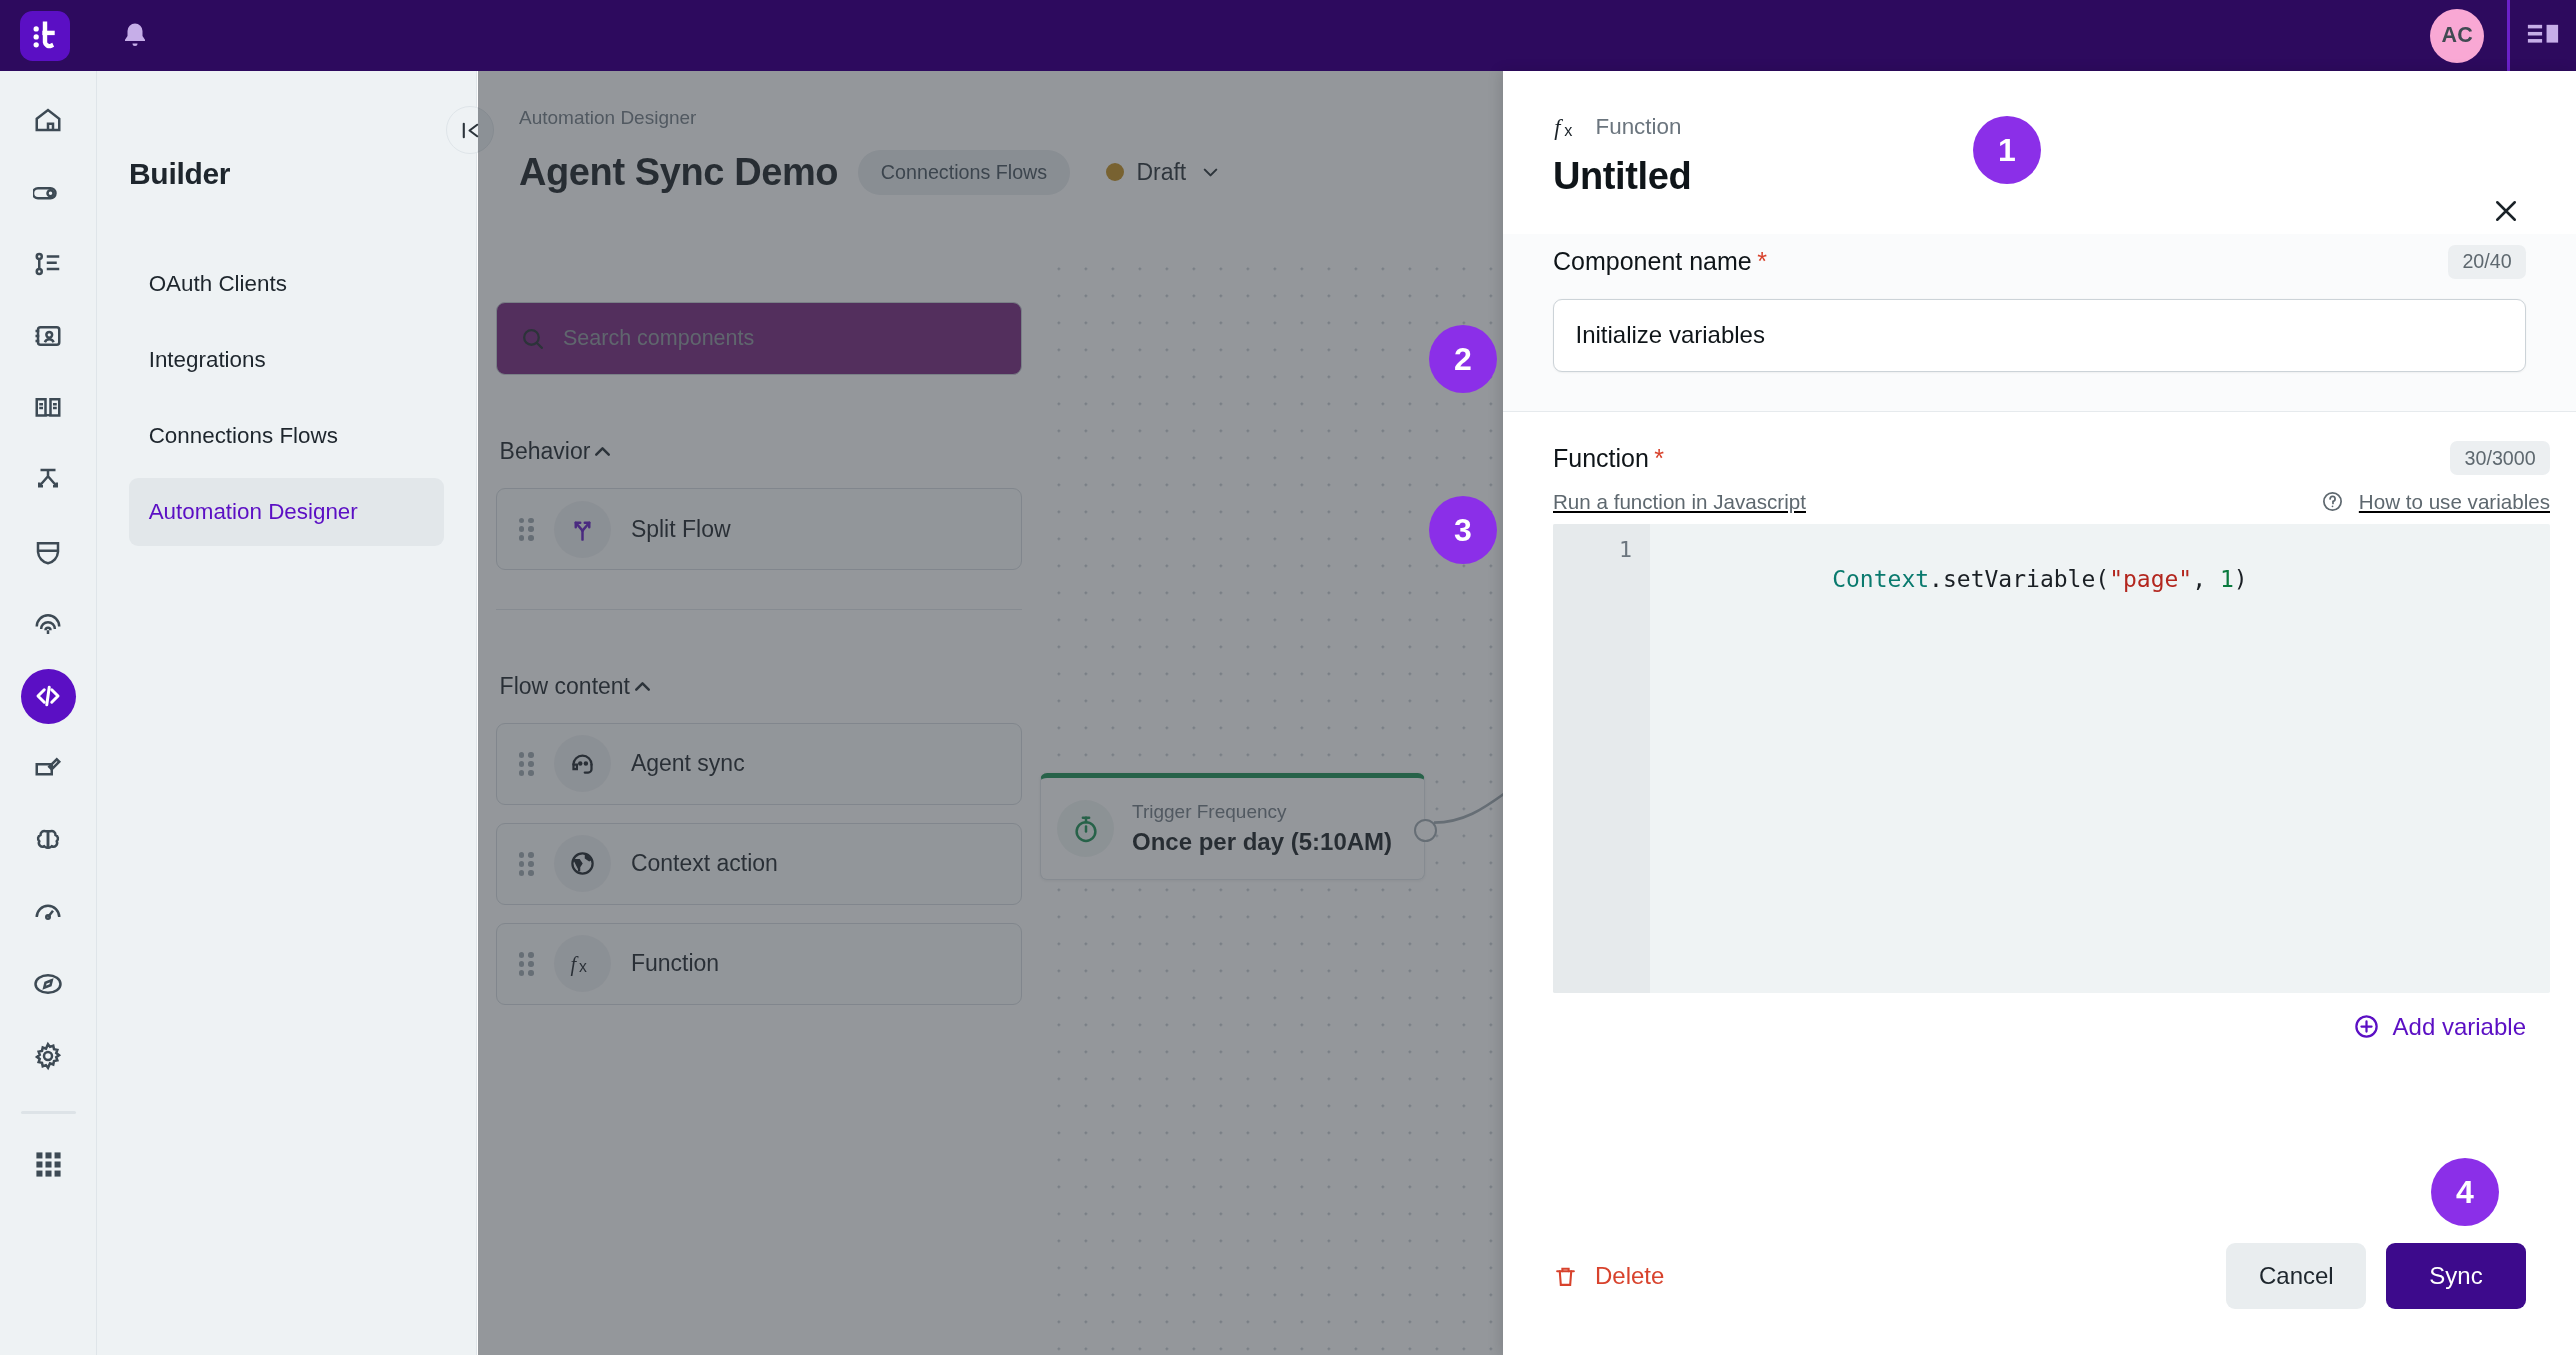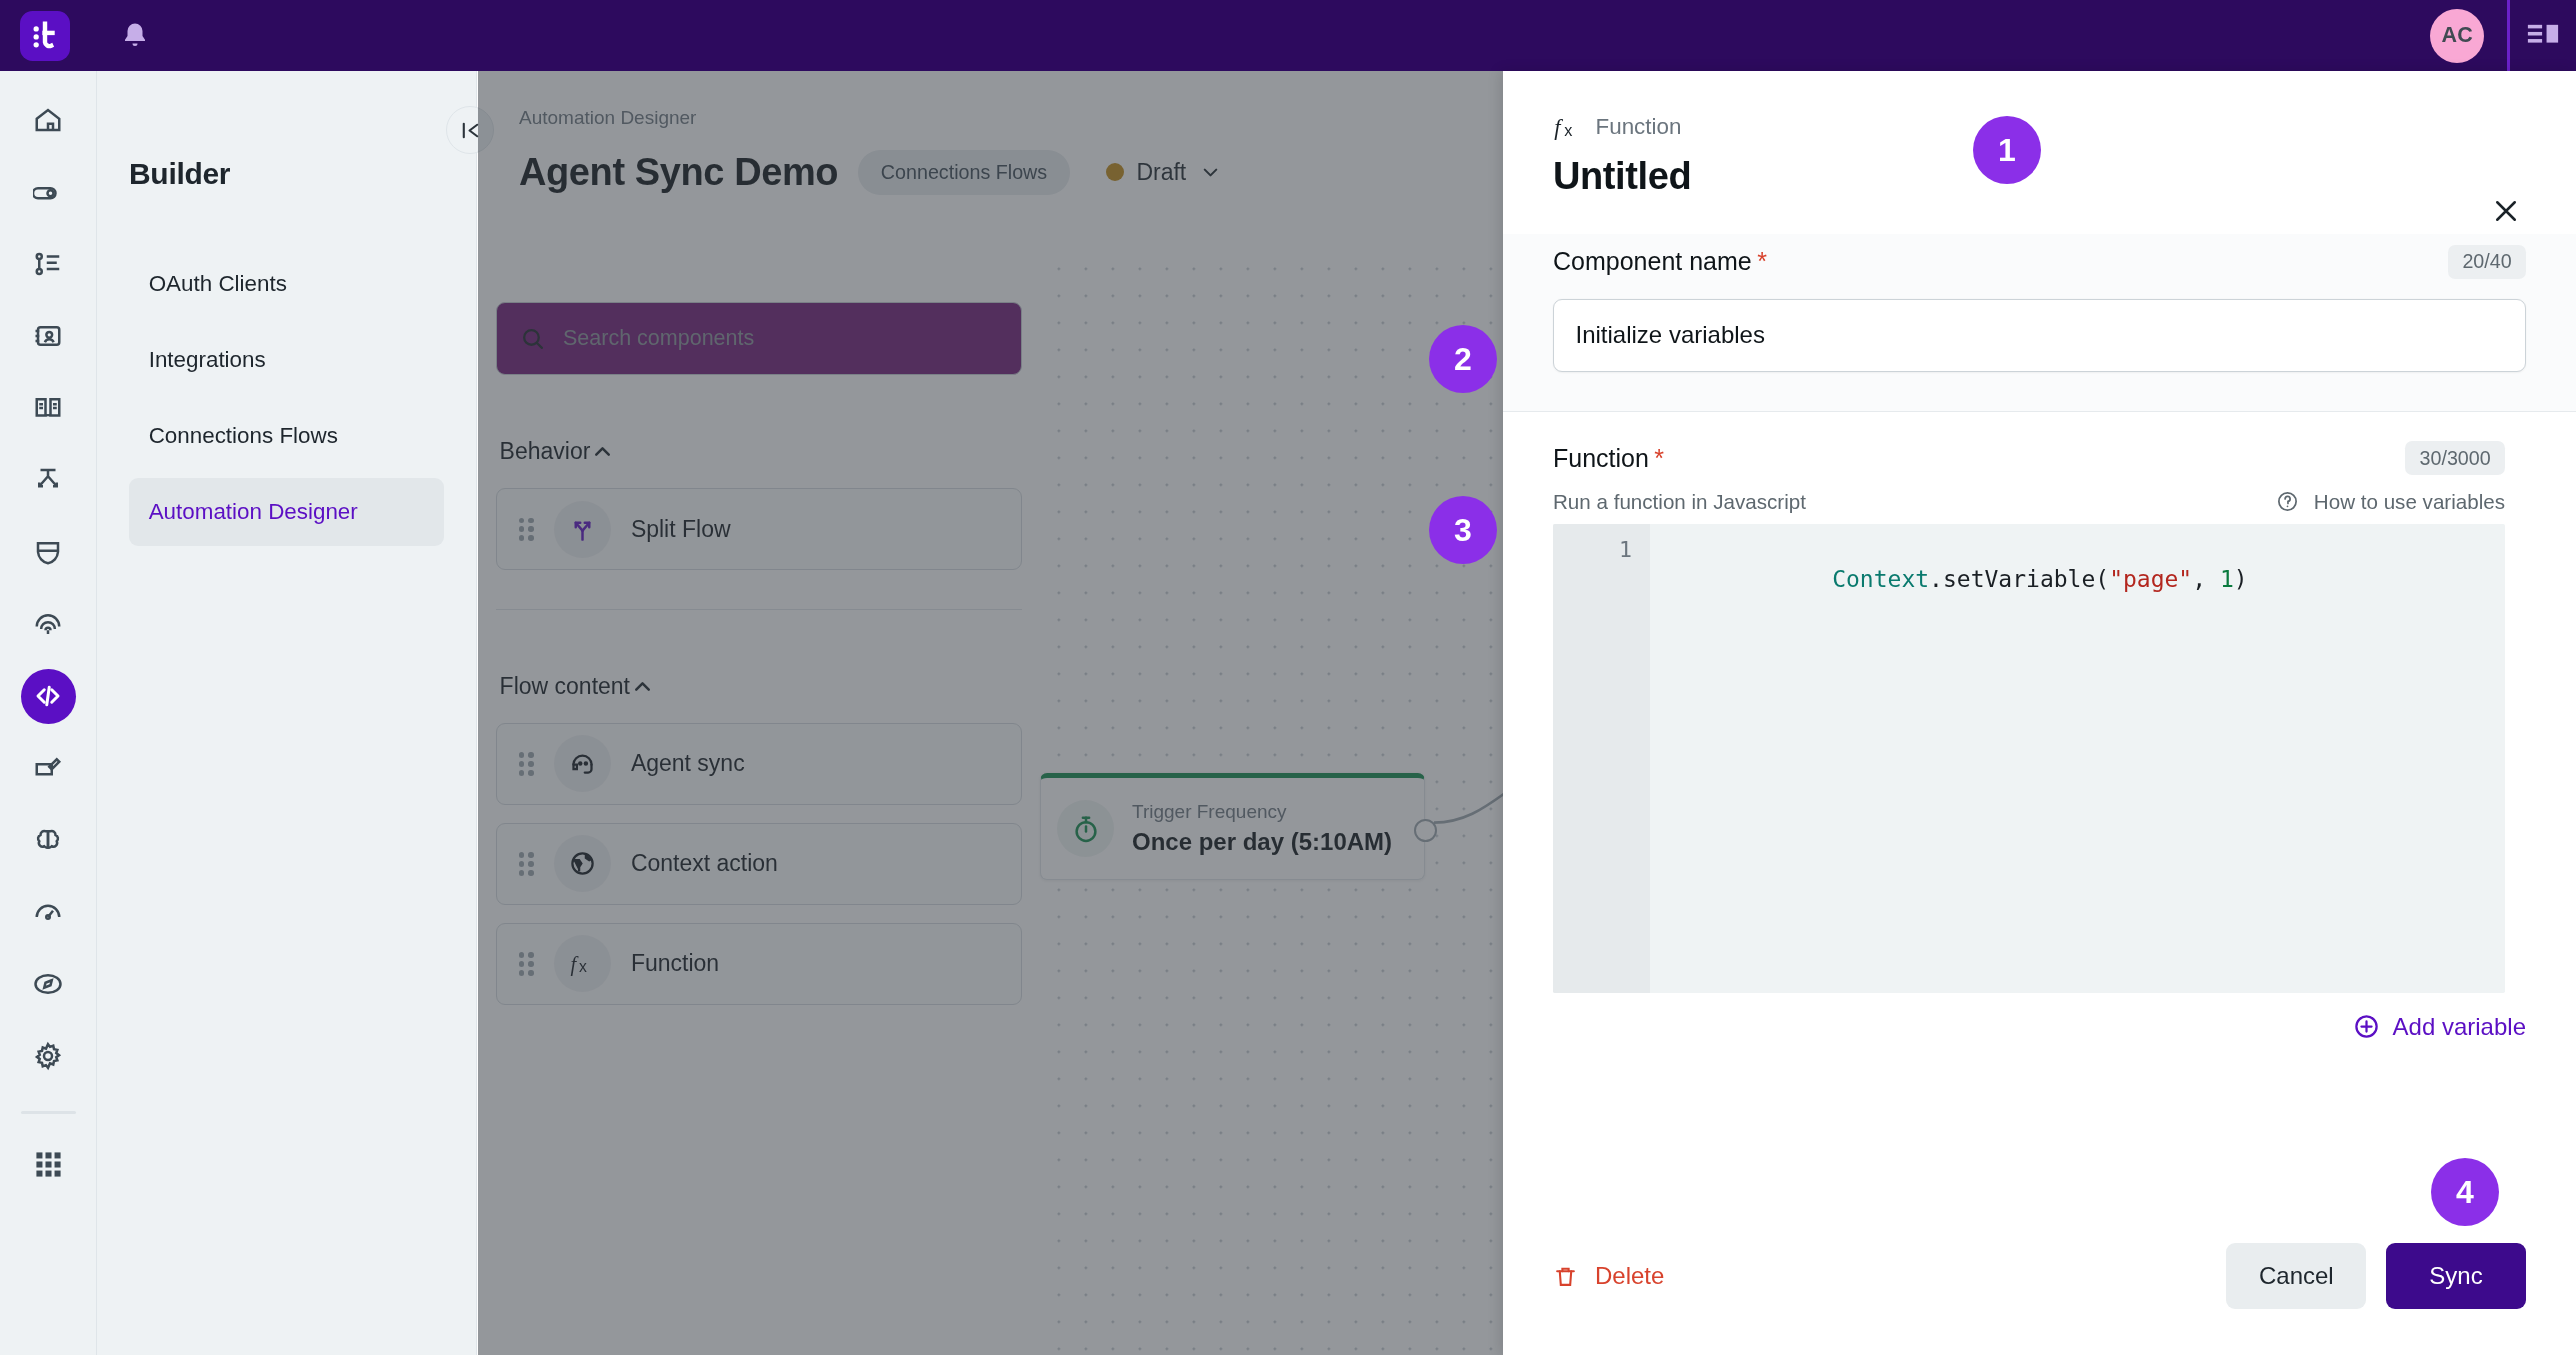--- a/index.html
+++ b/index.html
@@ -166,22 +166,22 @@
     font-size: 19.7px; color: #5e686f; background: #eceff1;
     border-radius: 7.2px; padding: 5.4px 14.3px;
   }
   .text-input {
     margin-top: 19.7px; height: 73px; border: 0.9px solid #ccd3d8; border-radius: 9px;
     background: #ffffff; display: flex; align-items: center; padding: 0 21.5px;
     font-size: 24px; color: #0f1519; box-shadow: 0 0.9px 1.8px rgba(0,0,0,.05);
   }
   .sec-line { height: 0.9px; background: #e6eaed; }
 
-  .fn-block { padding: 30px 71px 0 50px; }
-  .fn-sub-row { display: flex; align-items: center; justify-content: space-between; margin-top: 14.3px; }
+  .fn-block { padding: 30px 26px 0 50px; }
+  .fn-sub-row { display: flex; align-items: center; justify-content: space-between; margin-top: 14.3px; text-decoration: underline; }
   .fn-hint { font-size: 20.6px; color: #5e686f; }
   .help-link { display: flex; align-items: center; gap: 15px; font-size: 20.6px; color: #5e686f; }
 
   .editor {
     margin-top: 10.7px; height: 469px; background: #eff3f4; border-radius: 1.8px;
     display: flex; overflow: hidden; font-family: "DejaVu Sans Mono", monospace;
   }
   .gutter { width: 97px; background: #e6eaec; text-align: right; padding: 12.5px 18px 0 0;
     font-size: 21.5px; color: #6b757e; }
   .code { flex: 1; padding: 12.5px 0 0 16px; font-size: 23px; line-height: 1.25; white-space: pre; }

